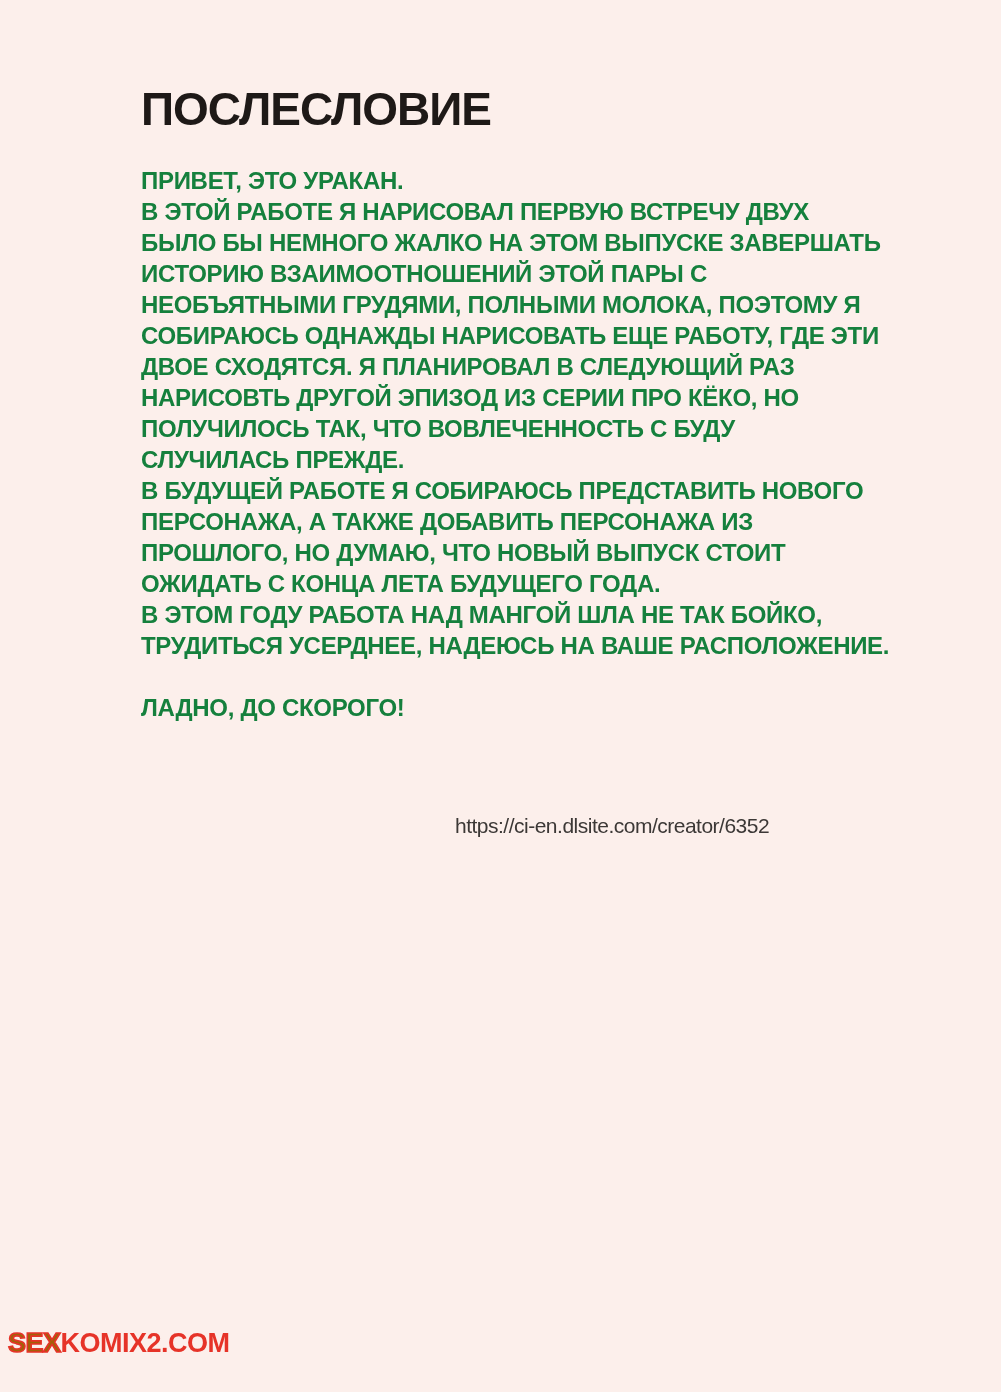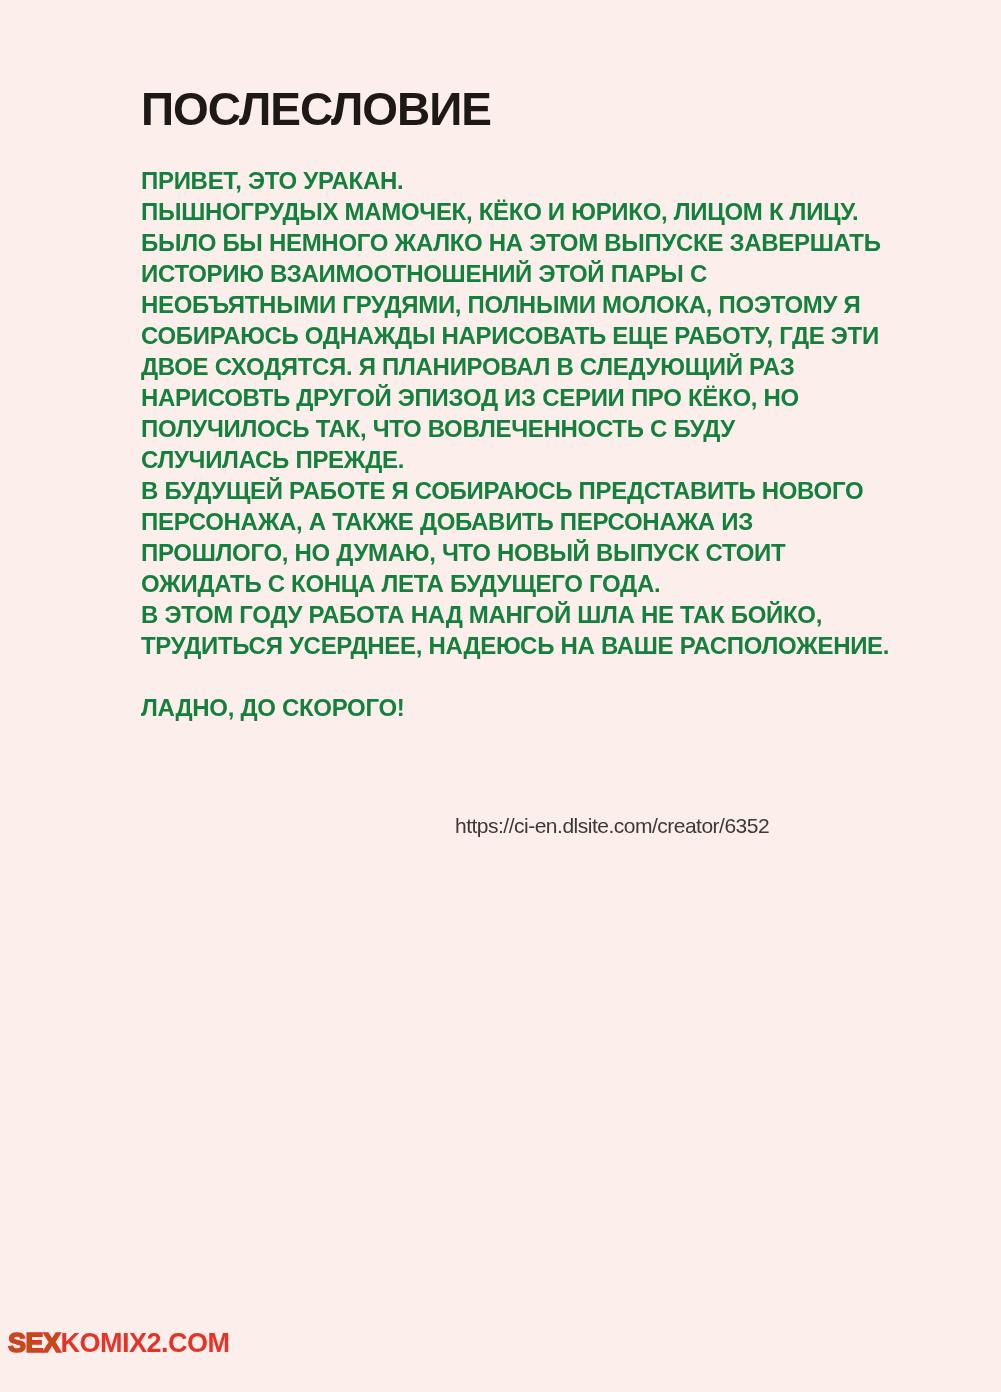--- a/index.html
+++ b/index.html
@@ -61,21 +61,21 @@
 </style>
 </head>
 <body>
 
 <div class="page">
 
   <div class="title">ПОСЛЕСЛОВИЕ</div>
 
   <div class="afterword-body">
     <div class="afterword-line">ПРИВЕТ, ЭТО УРАКАН.</div>
-    <div class="afterword-line">ПЫШНОГРУДЫХ МАМОЧЕК, КЁКО И ЮРИКО, ЛИЦОМ К ЛИЦУ.</div>
+    <div class="afterword-line">В ЭТОЙ РАБОТЕ Я НАРИСОВАЛ ПЕРВУЮ ВСТРЕЧУ ДВУХ</div>
     <div class="afterword-line">БЫЛО БЫ НЕМНОГО ЖАЛКО НА ЭТОМ ВЫПУСКЕ ЗАВЕРШАТЬ</div>
     <div class="afterword-line">ИСТОРИЮ ВЗАИМООТНОШЕНИЙ ЭТОЙ ПАРЫ С</div>
     <div class="afterword-line">НЕОБЪЯТНЫМИ ГРУДЯМИ, ПОЛНЫМИ МОЛОКА, ПОЭТОМУ Я</div>
     <div class="afterword-line">СОБИРАЮСЬ ОДНАЖДЫ НАРИСОВАТЬ ЕЩЕ РАБОТУ, ГДЕ ЭТИ</div>
     <div class="afterword-line">ДВОЕ СХОДЯТСЯ. Я ПЛАНИРОВАЛ В СЛЕДУЮЩИЙ РАЗ</div>
     <div class="afterword-line">НАРИСОВТЬ ДРУГОЙ ЭПИЗОД ИЗ СЕРИИ ПРО КЁКО, НО</div>
     <div class="afterword-line">ПОЛУЧИЛОСЬ ТАК, ЧТО ВОВЛЕЧЕННОСТЬ С БУДУ</div>
     <div class="afterword-line">СЛУЧИЛАСЬ ПРЕЖДЕ.</div>
     <div class="afterword-line">В БУДУЩЕЙ РАБОТЕ Я СОБИРАЮСЬ ПРЕДСТАВИТЬ НОВОГО</div>
     <div class="afterword-line">ПЕРСОНАЖА, А ТАКЖЕ ДОБАВИТЬ ПЕРСОНАЖА ИЗ</div>

